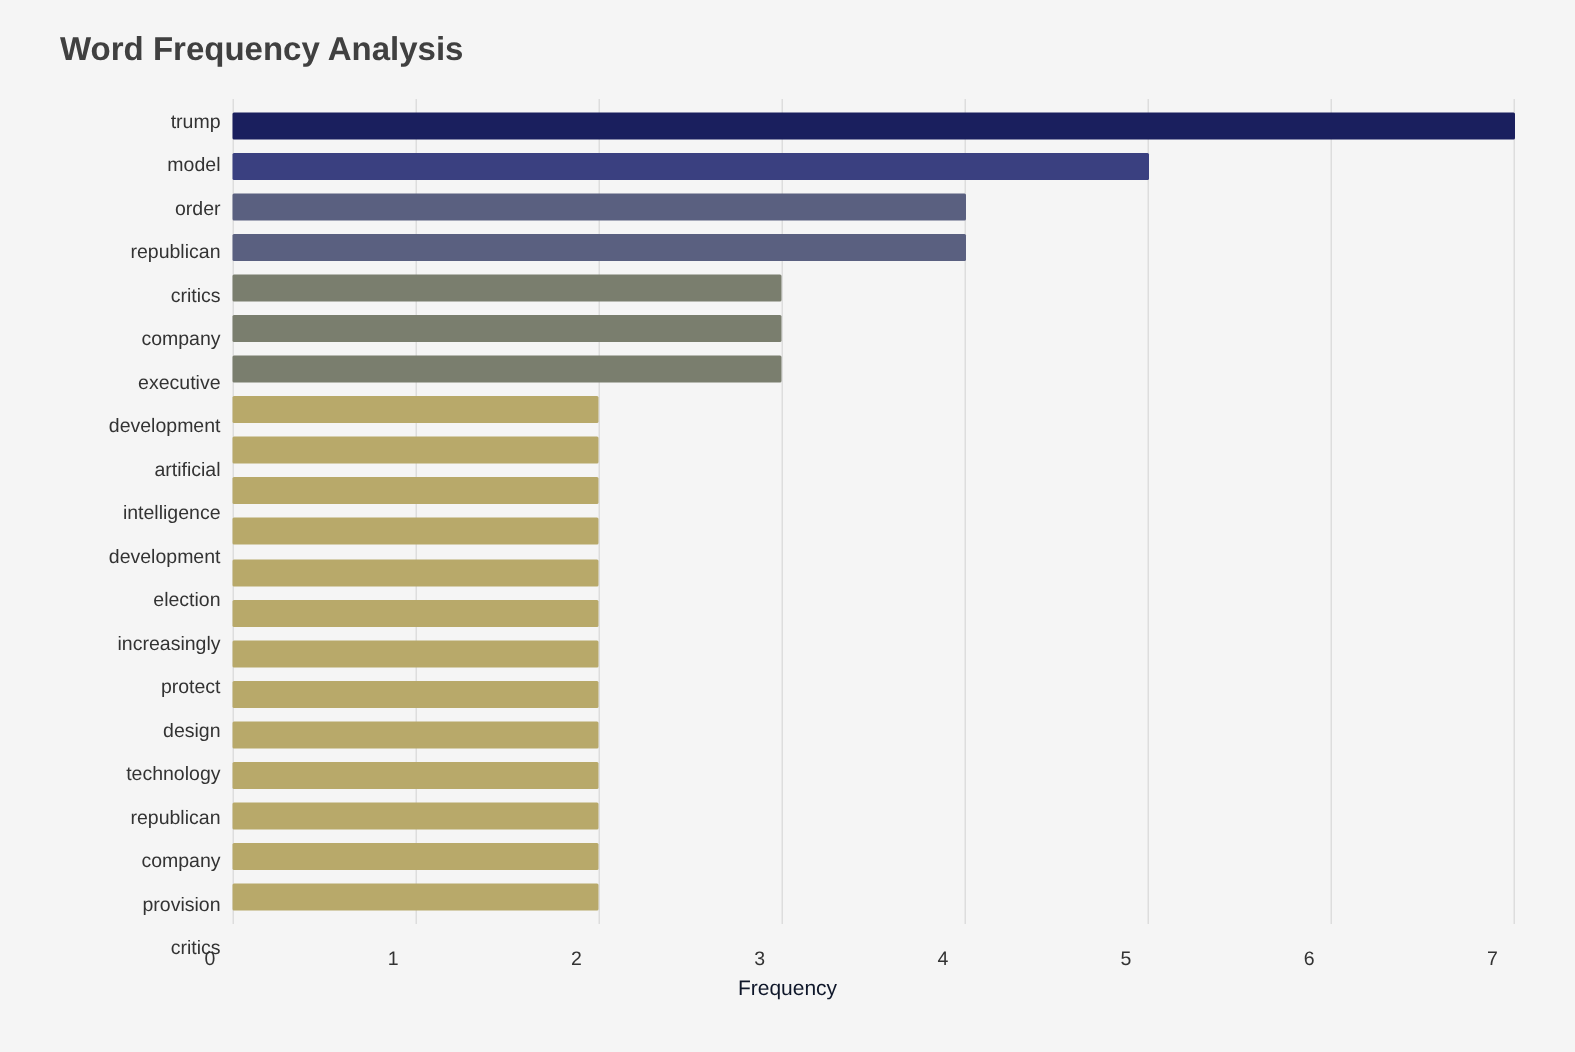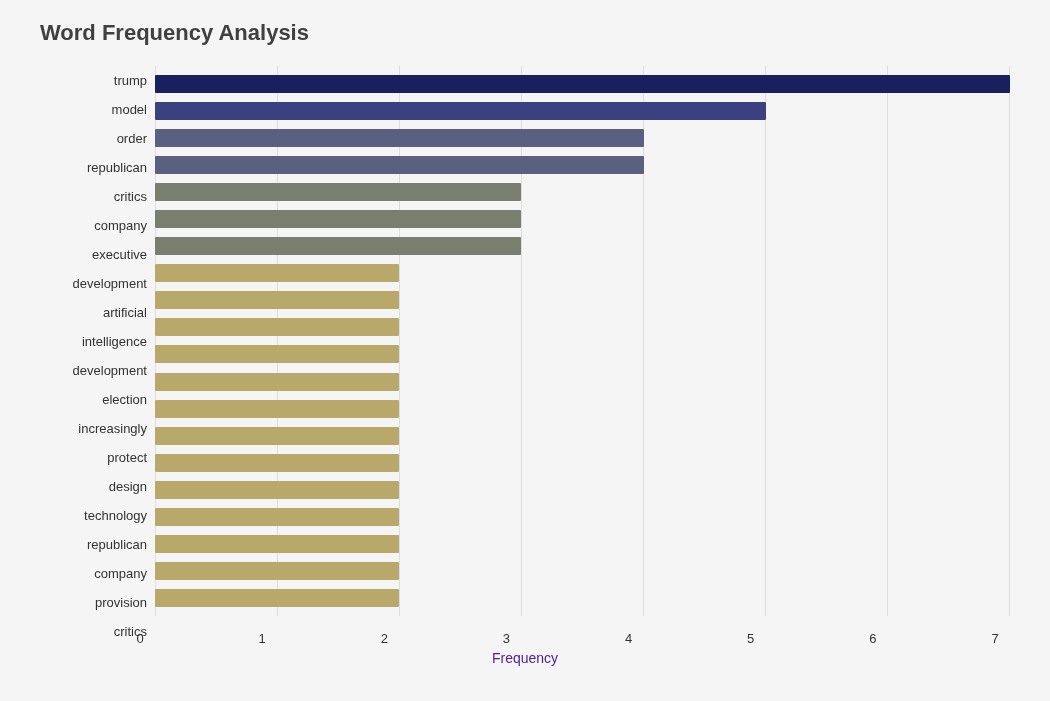--- a/index.html
+++ b/index.html
@@ -95,21 +95,21 @@
     .x-label {
       font-size: 13px;
       color: #333;
       text-align: center;
       width: 30px;
       margin-left: -15px;
     }
     .x-axis-title {
       text-align: center;
       font-size: 14px;
-      color: #4c1d95;
+      color: #0f172a;
       margin-top: 4px;
     }
   </style>
 </head>
 <body>
 
 <div class="chart-container">
   <div class="chart-title">Word Frequency Analysis</div>
   <div class="chart-area">
     <div class="y-labels" id="y-labels">

